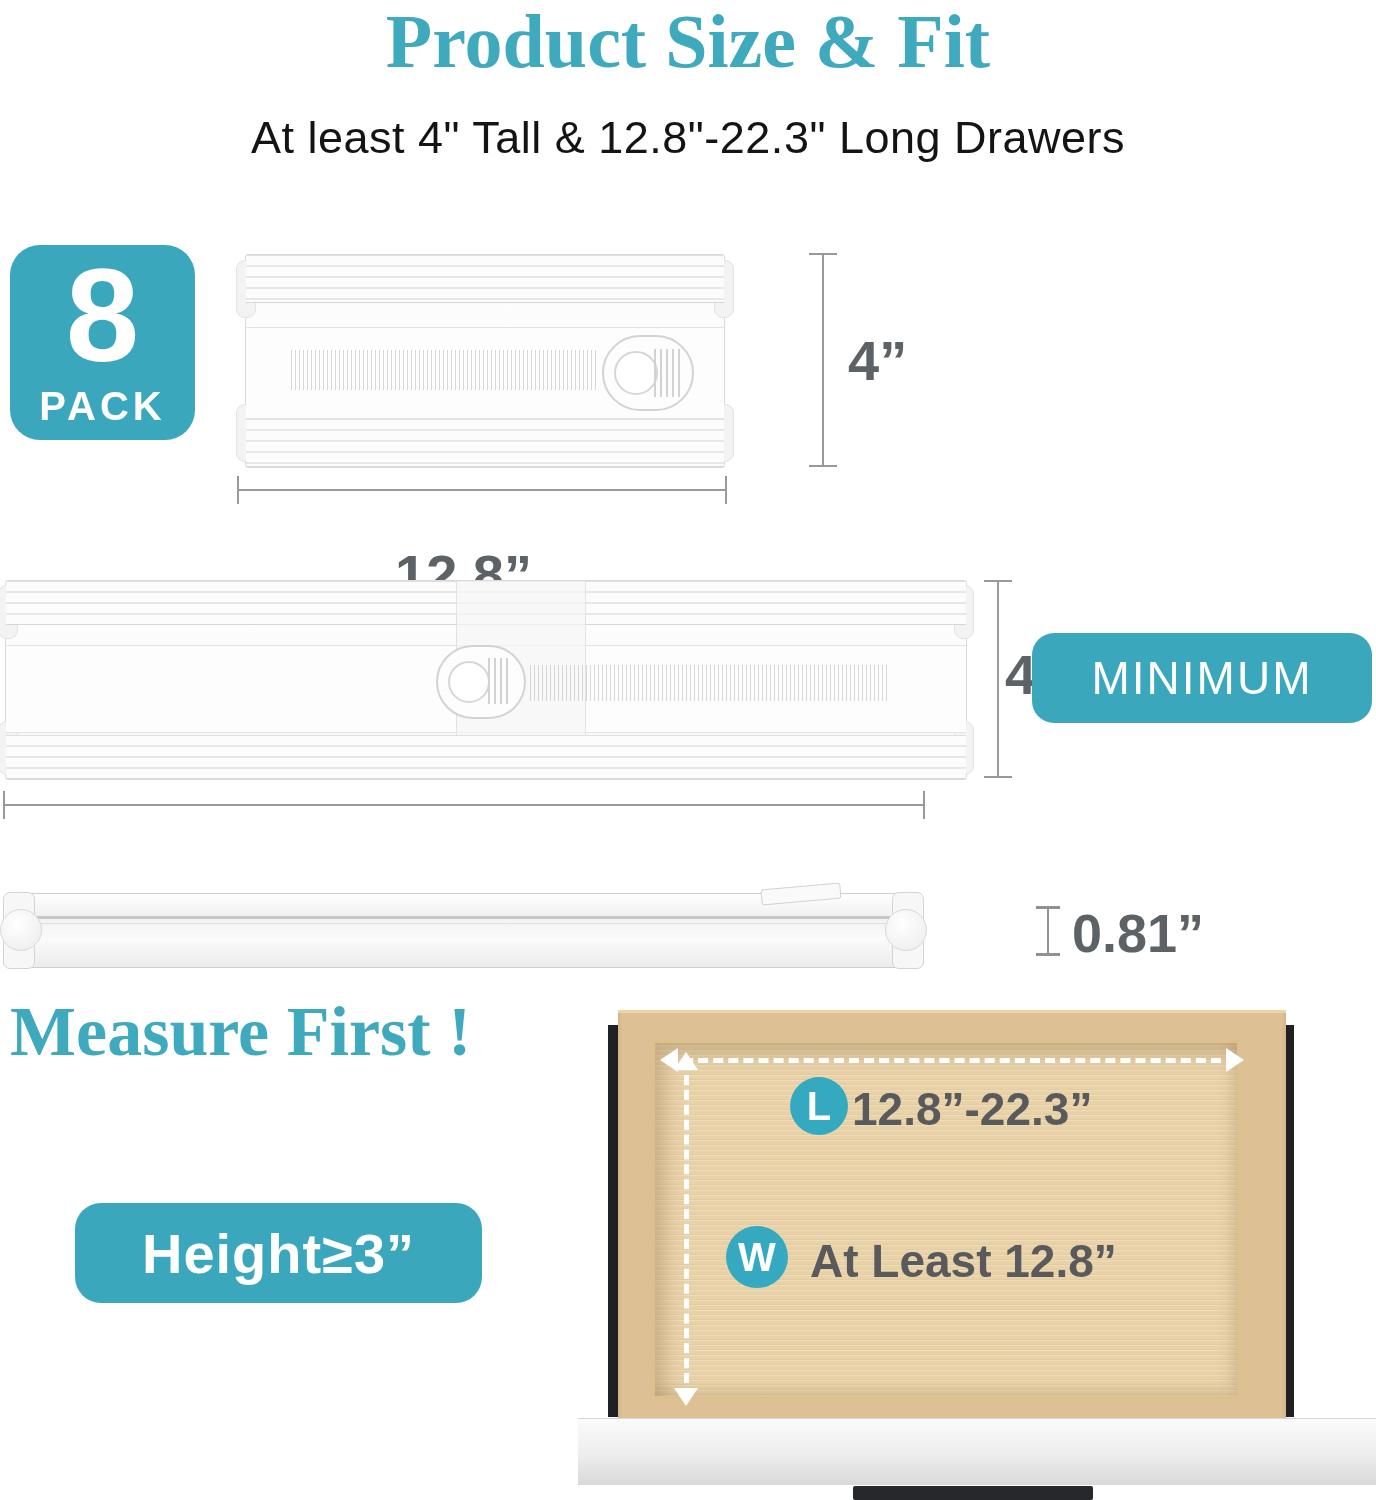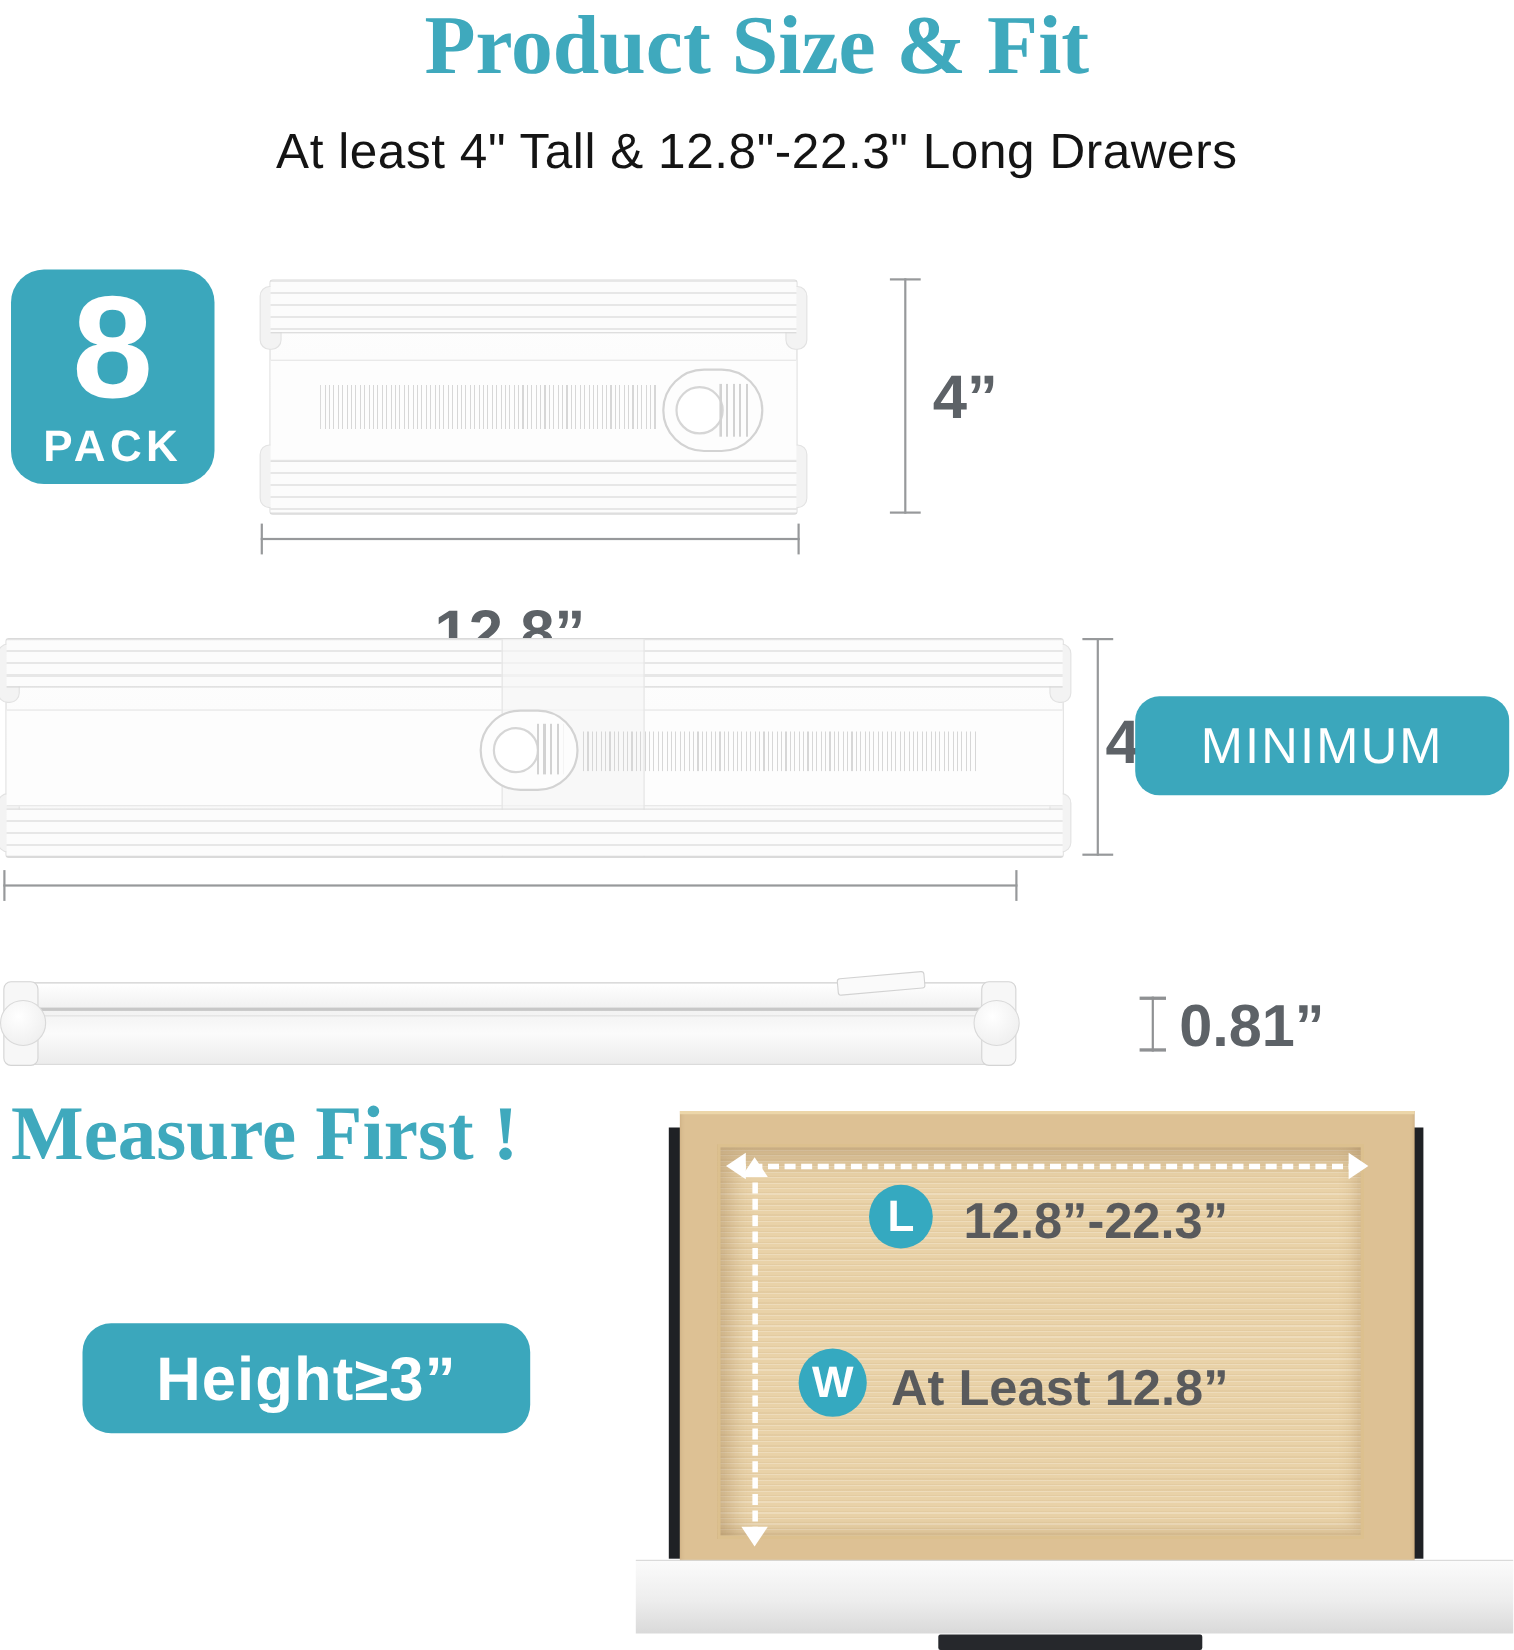--- a/index.html
+++ b/index.html
@@ -159,19 +159,19 @@
     <div class="head-l"></div>
     <div class="line"></div>
     <div class="head-r"></div>
   </div>
   <div class="dash-v">
     <div class="head-t"></div>
     <div class="line"></div>
     <div class="head-b"></div>
   </div>
   <div class="marker-circle" style="left:790px;top:1077px;width:58px;height:58px;">L</div>
-  <div class="drawer-value" style="left:876px;top:1082px;text-align:right;">12.8”-22.3”</div>
+  <div class="drawer-value" style="left:852px;top:1082px;text-align:right;">12.8”-22.3”</div>
   <div class="marker-circle" style="left:726px;top:1226px;width:62px;height:62px;">W</div>
   <div class="drawer-value" style="left:810px;top:1234px;">At Least 12.8”</div>
   <div class="drawer-base"></div>
   <div class="drawer-handle"></div>
 
 </div>
 
 </body></html>

